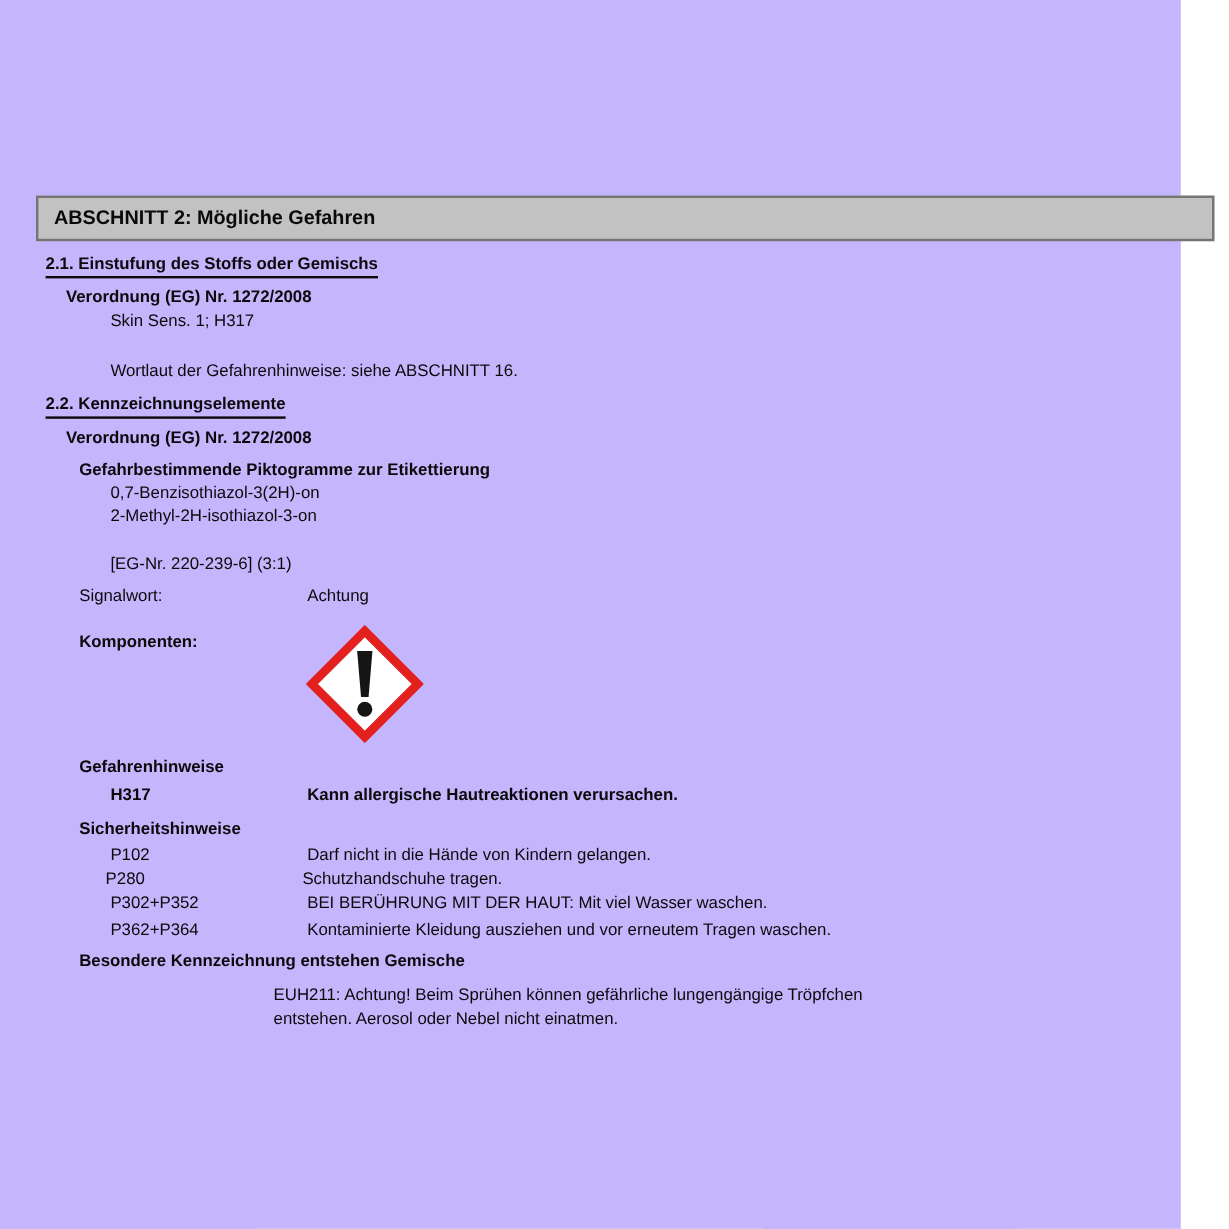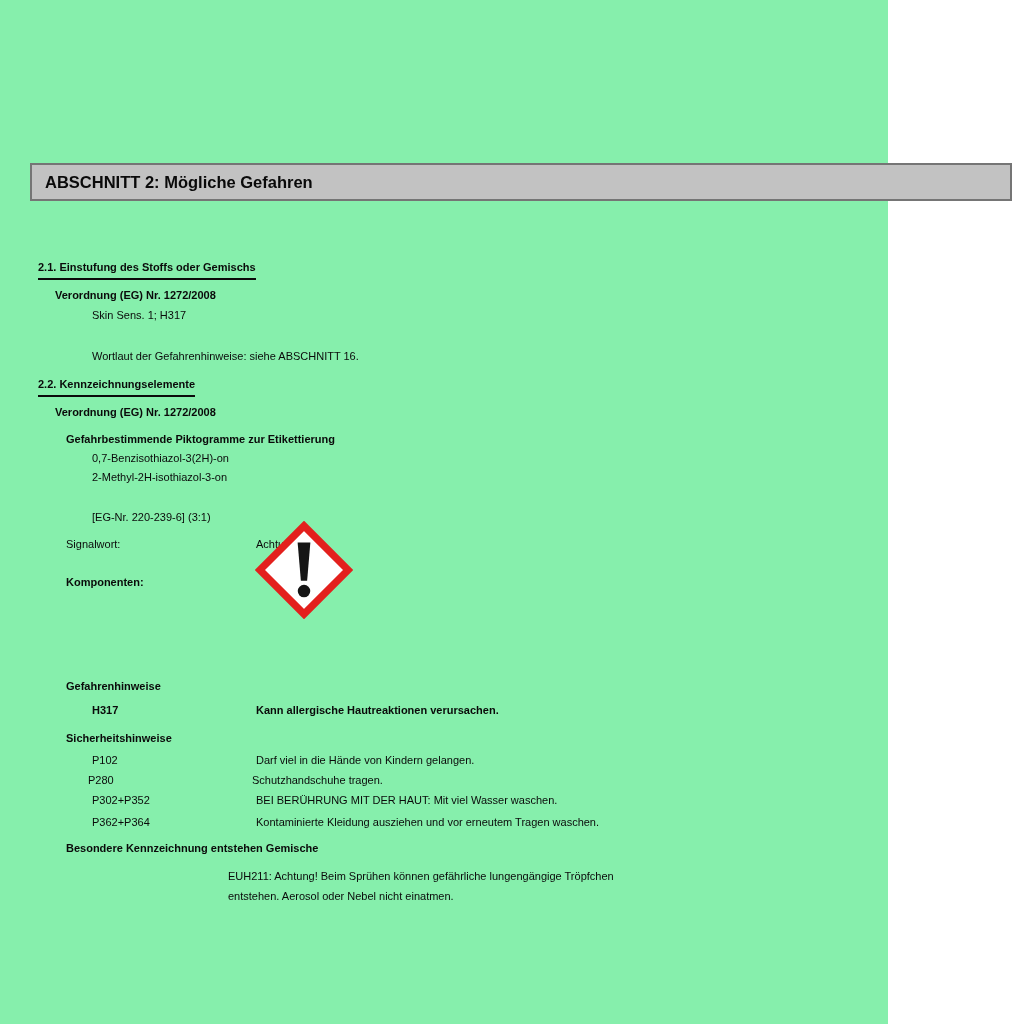--- a/index.html
+++ b/index.html
@@ -1,22 +1,22 @@
 <!DOCTYPE html>
 <html><head>
 <meta charset="utf-8">
 <style>
   html, body { margin: 0; padding: 0; background: #ffffff; }
   body {
     width: 1024px; height: 1024px; position: relative; overflow: hidden;
     font-family: "Liberation Sans", "DejaVu Sans", sans-serif;
     color: #0a0a0a;
   }
-  .page { position: absolute; left: 0; top: 0; width: 888px; height: 1024px; background: #86efac; }
-  .abs { position: absolute; white-space: nowrap; font-size: 11px; line-height: 19px; margin-top: 48px; }
+  .page { position: absolute; left: 0; top: 0; width: 984px; height: 1024px; background: #c4b5fd; }
+  .abs { position: absolute; white-space: nowrap; font-size: 14px; line-height: 19px; }
   .b { font-weight: bold; }
   .hu { font-weight: bold; border-bottom: 2px solid #0a0a0a; padding-bottom: 1px; }
   .section-bar {
     position: absolute; left: 30px; top: 163px; width: 982px; height: 38px;
     background: #c2c2c2; border: 2px solid #757575; box-sizing: border-box;
     display: flex; align-items: center; padding-left: 13px;
     font-weight: bold; font-size: 16.5px;
   }
   .code  { display: inline-block; width: 164px; }
   .slabel { display: inline-block; width: 190px; font-weight: normal; }
@@ -55,21 +55,21 @@
     <circle cx="50" cy="71.5" r="6.4" fill="#151515"></circle>
   </svg>
 
   <div class="abs b" style="left:66px; top:629px;">Gefahrenhinweise</div>
   <div class="abs" style="left:92px; top:653px;font-weight:bold;">
     <span class="code">H317</span><span>Kann allergische Hautreaktionen verursachen.</span>
   </div>
 
   <div class="abs b" style="left:66px; top:681px;">Sicherheitshinweise</div>
   <div class="abs" style="left:92px; top:703px;">
-    <span class="code">P102</span><span>Darf viel in die Hände von Kindern gelangen.</span>
+    <span class="code">P102</span><span>Darf nicht in die Hände von Kindern gelangen.</span>
   </div>
   <div class="abs" style="left:88px; top:723px;">
     <span class="code">P280</span><span>Schutzhandschuhe tragen.</span>
   </div>
   <div class="abs" style="left:92px; top:743px;">
     <span class="code">P302+P352</span><span>BEI BERÜHRUNG MIT DER HAUT: Mit viel Wasser waschen.</span>
   </div>
   <div class="abs" style="left:92px; top:765px;">
     <span class="code">P362+P364</span><span>Kontaminierte Kleidung ausziehen und vor erneutem Tragen waschen.</span>
   </div>

